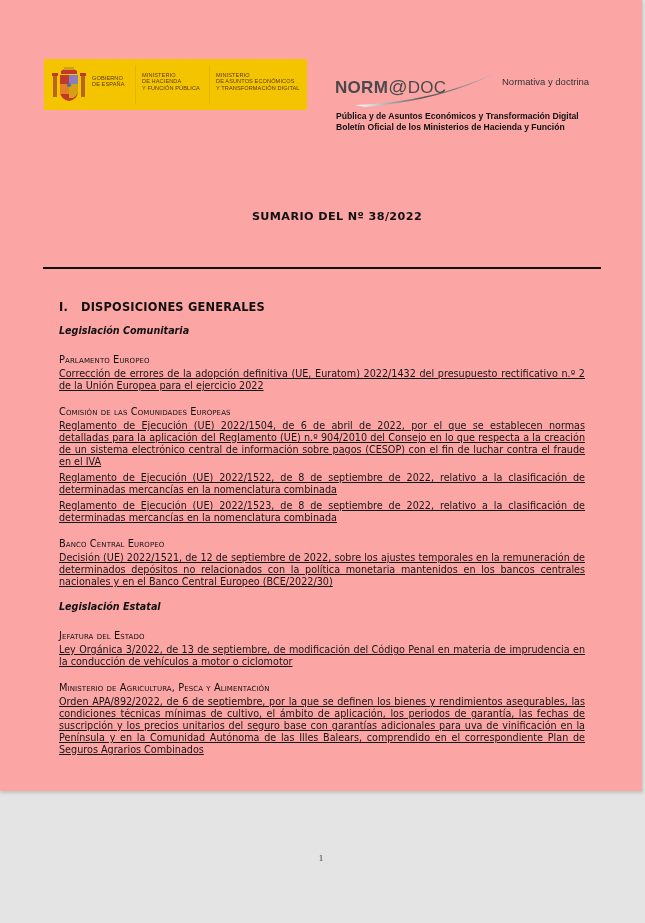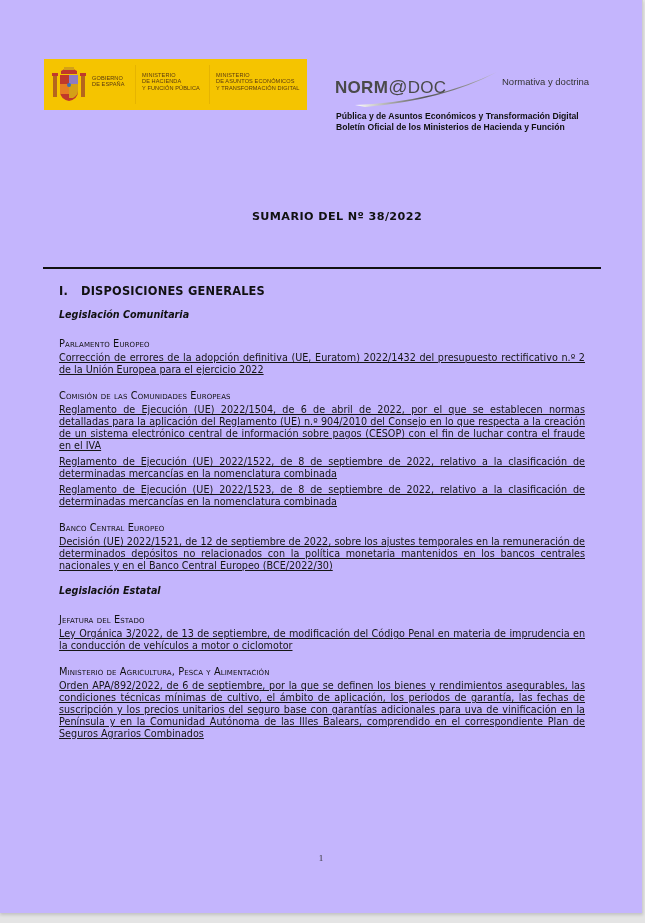--- a/index.html
+++ b/index.html
@@ -3,22 +3,22 @@
 <meta charset="utf-8">
 <style>
   html, body { margin: 0; padding: 0; }
   body {
     width: 645px; height: 923px; position: relative; overflow: hidden;
     background: #e4e4e4;
     font-family: "DejaVu Sans", "Liberation Sans", sans-serif;
     color: #111;
   }
   .page {
-    position: absolute; left: 0; top: 0; width: 642px; height: 913px;
-    background: #c4b5fd;
+    position: absolute; left: 0; top: 0; width: 642px; height: 791px;
+    background: #fca5a5;
     border-right: 1px solid #cfcfcf;
     box-shadow: 0 2px 3px rgba(0,0,0,0.15);
   }
   
   .gov-banner {
     position: absolute; left: 44px; top: 59px; width: 263px; height: 51px;
     background: #f5c400;
   }
   .shield {
     position: absolute; left: 8px; top: 6px; width: 34px; height: 38px;
@@ -57,21 +57,21 @@
 
   .sumario {
     position: absolute; left: 0; width: 642px; top: 210px; text-align: center;
     font-weight: bold; font-size: 11.2px; letter-spacing: 0.4px; padding-left: 16px;
   }
   .rule {
     position: absolute; left: 43px; top: 267px; width: 558px; height: 1.5px; background: #111;
   }
 
   .content { position: absolute; left: 59px; top: 284px; width: 526px; }
-  .sec-title { font-weight: bold; font-size: 11.4px; margin: 0 0 11px 0; letter-spacing: 0.2px; }
+  .sec-title { font-weight: bold; font-size: 11.4px; margin: 16px 0 11px 0; letter-spacing: 0.2px; }
   .sec-title .num { display: inline-block; width: 22px; }
   .leg { font-weight: bold; font-style: italic; font-size: 9.6px; margin: 0 0 18px 0; }
   .org {
     font-weight: normal; font-size: 9.8px; font-variant: small-caps; margin: 0 0 3px 0;
     letter-spacing: 0.1px;
   }
   .item {
     font-size: 9.65px; line-height: 12px; text-align: justify; margin: 0 0 4px 0;
     color: #161616;
     text-decoration: underline;

